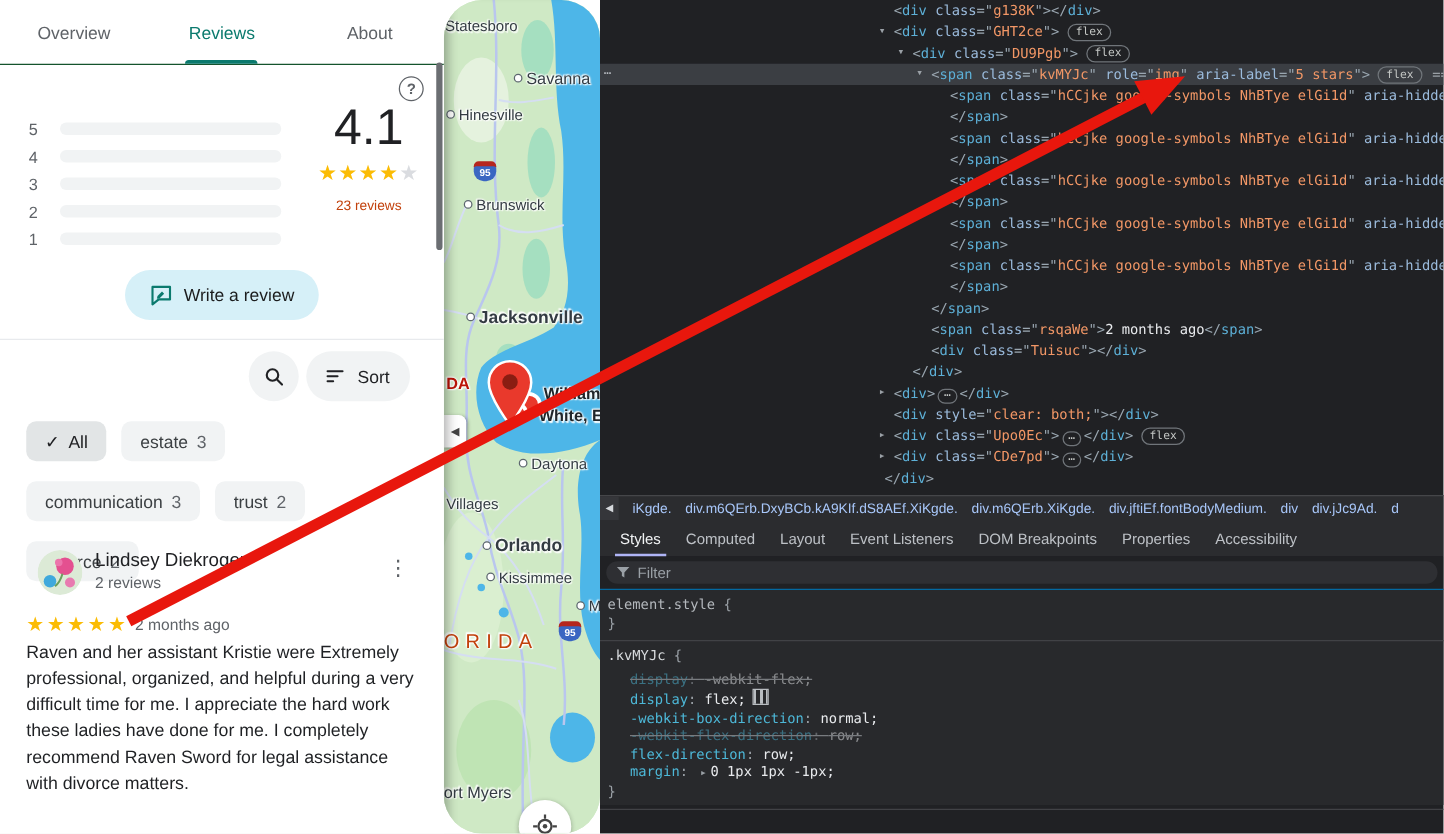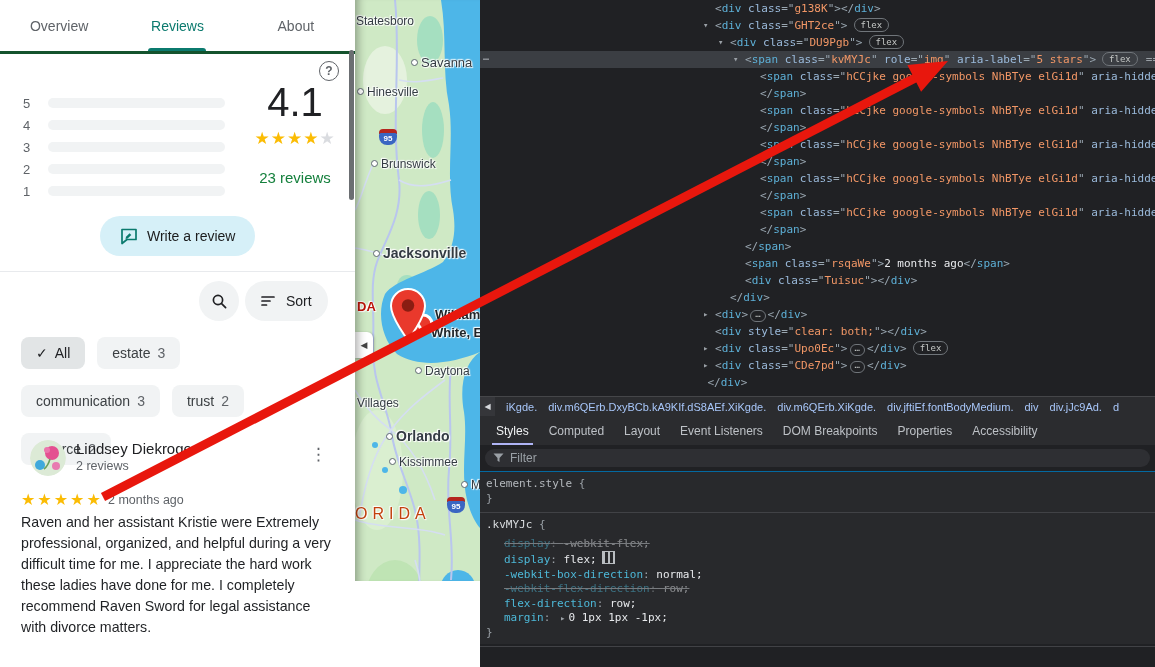--- a/index.html
+++ b/index.html
@@ -2,39 +2,39 @@
 <html><head>
 <meta charset="utf-8">
 <style>
   html,body{margin:0;padding:0;background:#fff;}
   .stage{position:relative;width:1155px;height:667px;overflow:hidden;
          font-family:"Liberation Sans",sans-serif;background:#fff;}
   .abs{position:absolute;}
 
   
   .panel{position:absolute;left:0;top:0;width:355px;height:667px;background:#fff;z-index:3;}
-  .gm-tabs{display:flex;height:51px;border-bottom:3px solid #14532d;}
+  .gm-tabs{display:flex;height:51px;border-bottom:1px solid #14532d;}
   .gm-tab{flex:1;display:flex;align-items:center;justify-content:center;
           font-size:14px;color:#5f6368;cursor:pointer;position:relative;font-weight:500;}
   .gm-tab.active{color:#0b7a6e;}
   .gm-tab.active::after{content:"";position:absolute;bottom:0;left:50%;transform:translateX(-50%);
           width:58px;height:3px;background:#0b7a6e;border-radius:3px 3px 0 0;}
   .help-btn{position:absolute;right:16px;top:61px;width:18px;height:18px;border:1.6px solid #5f6368;
           border-radius:50%;color:#5f6368;font-size:12px;font-weight:700;display:flex;
           align-items:center;justify-content:center;}
   .histo{position:absolute;left:23px;top:92px;}
   .histo-row{display:flex;align-items:center;height:22px;}
   .histo-label{width:14px;font-size:13px;color:#5f6368;}
   .histo-track{margin-left:11px;width:177px;height:10px;background:#f1f3f4;border-radius:5px;overflow:hidden;}
   .histo-fill{height:100%;background:#fbbc04;border-radius:5px;}
   .score-block{position:absolute;left:243px;top:80px;width:104px;text-align:center;}
   .score{font-size:40px;color:#202124;line-height:44px;}
   .score-stars{font-size:17px;letter-spacing:1px;margin-top:4px;}
   .star-f{color:#fbbc04;} .star-e{color:#dadce0;}
-  .reviews-count{font-size:15px;color:#15803d;margin-top:20px;}
+  .reviews-count{font-size:11px;color:#c2410c;margin-top:10px;}
   .write-btn{position:absolute;left:100px;top:216px;height:40px;border-radius:20px;
           background:#d6f0f8;display:flex;align-items:center;gap:9px;padding:0 20px;
           font-size:14px;font-weight:500;color:#1b1c1d;cursor:pointer;}
   .panel-divider{position:absolute;left:0;top:271px;width:355px;height:1px;background:#e8eaed;}
   .search-btn{position:absolute;left:199px;top:281px;width:40px;height:40px;border-radius:50%;
           background:#f1f3f4;display:flex;align-items:center;justify-content:center;cursor:pointer;}
   .sort-btn{position:absolute;left:245px;top:281px;height:40px;border-radius:20px;background:#f1f3f4;
           display:flex;align-items:center;gap:9px;padding:0 16px;font-size:14px;font-weight:500;color:#202124;cursor:pointer;}
   .chips{position:absolute;left:21px;top:337px;width:320px;display:flex;flex-wrap:wrap;}
   .chip{display:inline-flex;align-items:center;gap:7px;height:32px;border-radius:8px;background:#f1f3f4;
@@ -46,21 +46,21 @@
   .rev-avatar{position:absolute;left:30px;top:2px;width:36px;height:36px;border-radius:50%;overflow:hidden;}
   .rev-name{position:absolute;left:76px;top:2px;font-size:15px;color:#202124;}
   .rev-meta{position:absolute;left:76px;top:21px;font-size:12.5px;color:#5f6368;}
   .rev-kebab{position:absolute;left:310px;top:8px;font-size:17px;color:#5f6368;cursor:pointer;line-height:17px;}
   .rev-stars{position:absolute;left:21px;top:52px;font-size:16px;letter-spacing:2px;}
   .rev-age{position:absolute;left:108px;top:55px;font-size:12.5px;color:#5f6368;}
   .rev-text{position:absolute;left:21px;top:74px;width:316px;font-size:14.2px;line-height:21px;color:#1f2124;}
   .panel-scroll{position:absolute;left:349px;top:50px;width:5px;height:150px;background:#6b6e72;border-radius:3px;z-index:4;}
 
   
-  .map{position:absolute;left:355px;top:0;width:125px;height:581px;background:#cfe9c5;overflow:hidden;z-index:1;}
+  .map{position:absolute;left:355px;top:0;width:125px;height:667px;background:#cfe9c5;overflow:hidden;z-index:1;border-radius:31px;}
   .map::after{content:"";position:absolute;inset:0;box-shadow:inset 10px 0 9px -7px rgba(0,0,0,.32);pointer-events:none;}
   .map svg.basemap{position:absolute;left:0;top:0;}
   .mlabel{position:absolute;white-space:nowrap;color:#333b42;font-size:12px;
           text-shadow:0 0 2px #fff,0 0 2px #fff,1px 1px 1px #fff,-1px -1px 1px #fff;}
   .mlabel .dot{display:inline-block;width:5px;height:5px;border-radius:50%;background:#fff;
           border:1.5px solid #5d676f;margin-right:3px;vertical-align:1px;}
   .mlabel.city-lg{font-size:14px;font-weight:700;}
   .mlabel.city-md{font-size:13px;font-weight:500;}
   .mlabel.place{font-size:13px;font-weight:700;color:#20262b;}
   .mlabel.region{font-size:16px;color:#c2410c;letter-spacing:5px;font-weight:400;}

